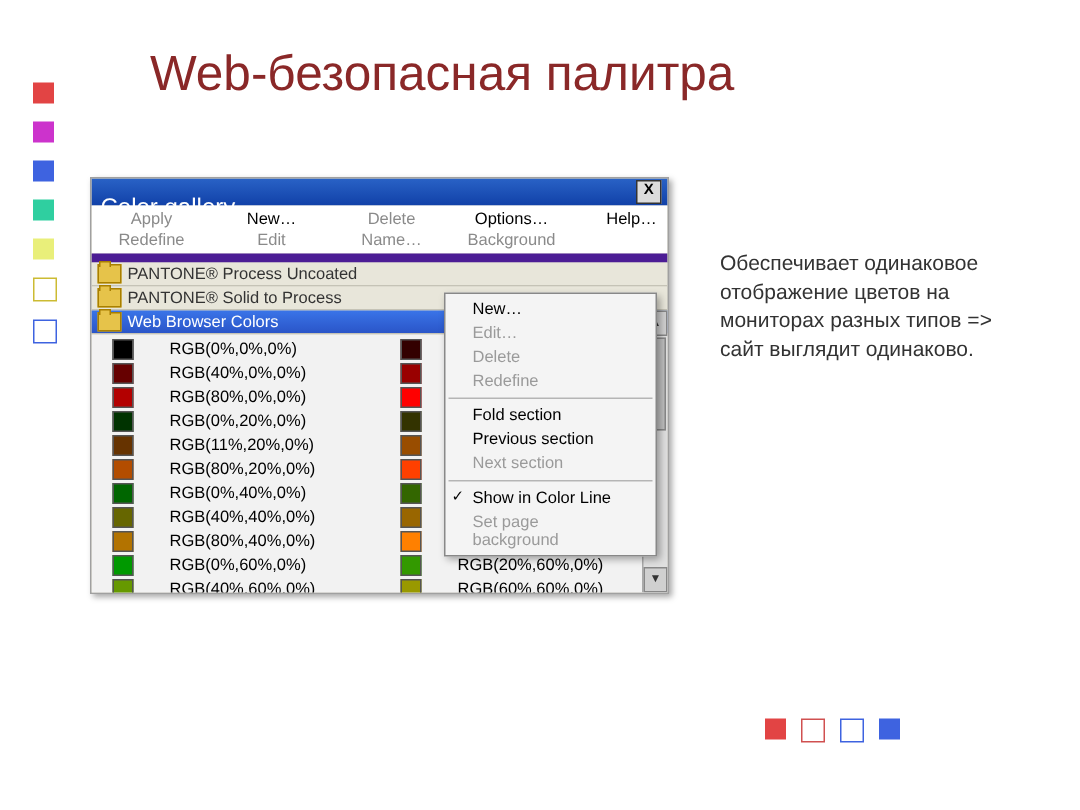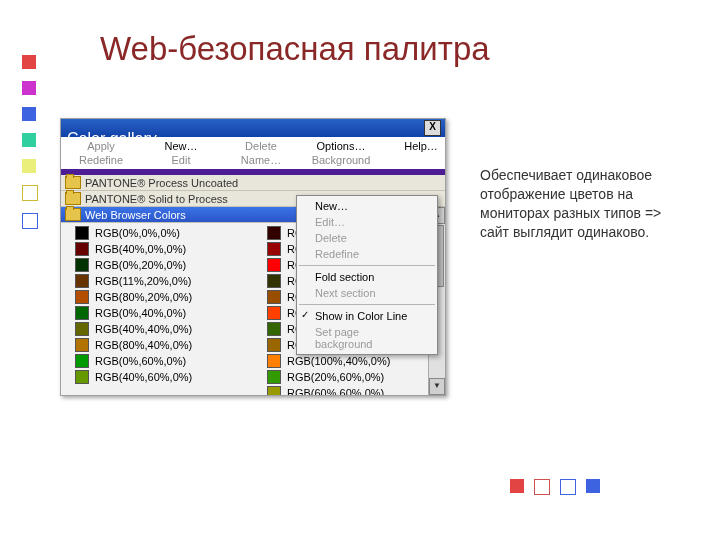--- a/index.html
+++ b/index.html
@@ -108,21 +108,21 @@
   .swatch-area {
     height: 198px; overflow: hidden;
     background:#f2f2f2;
     display:flex;
   }
   .swatch-col {
     width: 50%;
     padding: 2px 0;
   }
   .swatch-row {
-    display:flex; align-items:center; gap:6px;
+    display:flex; align-items:center; gap:24px;
     padding: 1px 0 1px 14px;
     color:#000;
   }
   .sw {
     width:12px; height:12px; border:1px solid #555;
   }
 
   .scrollbar {
     position:absolute; right:0; top:88px; bottom:0; width:16px;
     background:#e0e0e0; border-left:1px solid #aaa;
@@ -209,20 +209,24 @@
       <div class="swatch-col" id="swcol1">
           <div class="swatch-row">
             <span class="sw" style="background: rgb(0, 0, 0);"></span>
             <span>RGB(0%,0%,0%)</span>
           </div>
           <div class="swatch-row">
             <span class="sw" style="background: rgb(102, 0, 0);"></span>
             <span>RGB(40%,0%,0%)</span>
           </div>
           <div class="swatch-row">
+            <span class="sw" style="background: rgb(179, 0, 0);"></span>
+            <span>RGB(80%,0%,0%)</span>
+          </div>
+          <div class="swatch-row">
             <span class="sw" style="background: rgb(0, 51, 0);"></span>
             <span>RGB(0%,20%,0%)</span>
           </div>
           <div class="swatch-row">
             <span class="sw" style="background: rgb(102, 51, 0);"></span>
             <span>RGB(11%,20%,0%)</span>
           </div>
           <div class="swatch-row">
             <span class="sw" style="background: rgb(179, 77, 0);"></span>
             <span>RGB(80%,20%,0%)</span>
@@ -304,20 +308,21 @@
     </div>
   </div>
 
   <div class="context-menu" id="context-menu">
       <div class="mi">New…</div>
       <div class="mi disabled">Edit…</div>
       <div class="mi disabled">Delete</div>
       <div class="mi disabled">Redefine</div>
       <div class="sep"></div>
       <div class="mi">Fold section</div>
+      <div class="mi">Previous section</div>
       <div class="mi disabled">Next section</div>
       <div class="sep"></div>
       <div class="mi check">Show in Color Line</div>
       <div class="mi disabled">Set page background</div>
     </div>
 
   <div class="deco-bottom">
     <span class="sq-red"></span>
     <span class="sq-outline-red"></span>
     <span class="sq-outline-blue"></span>

